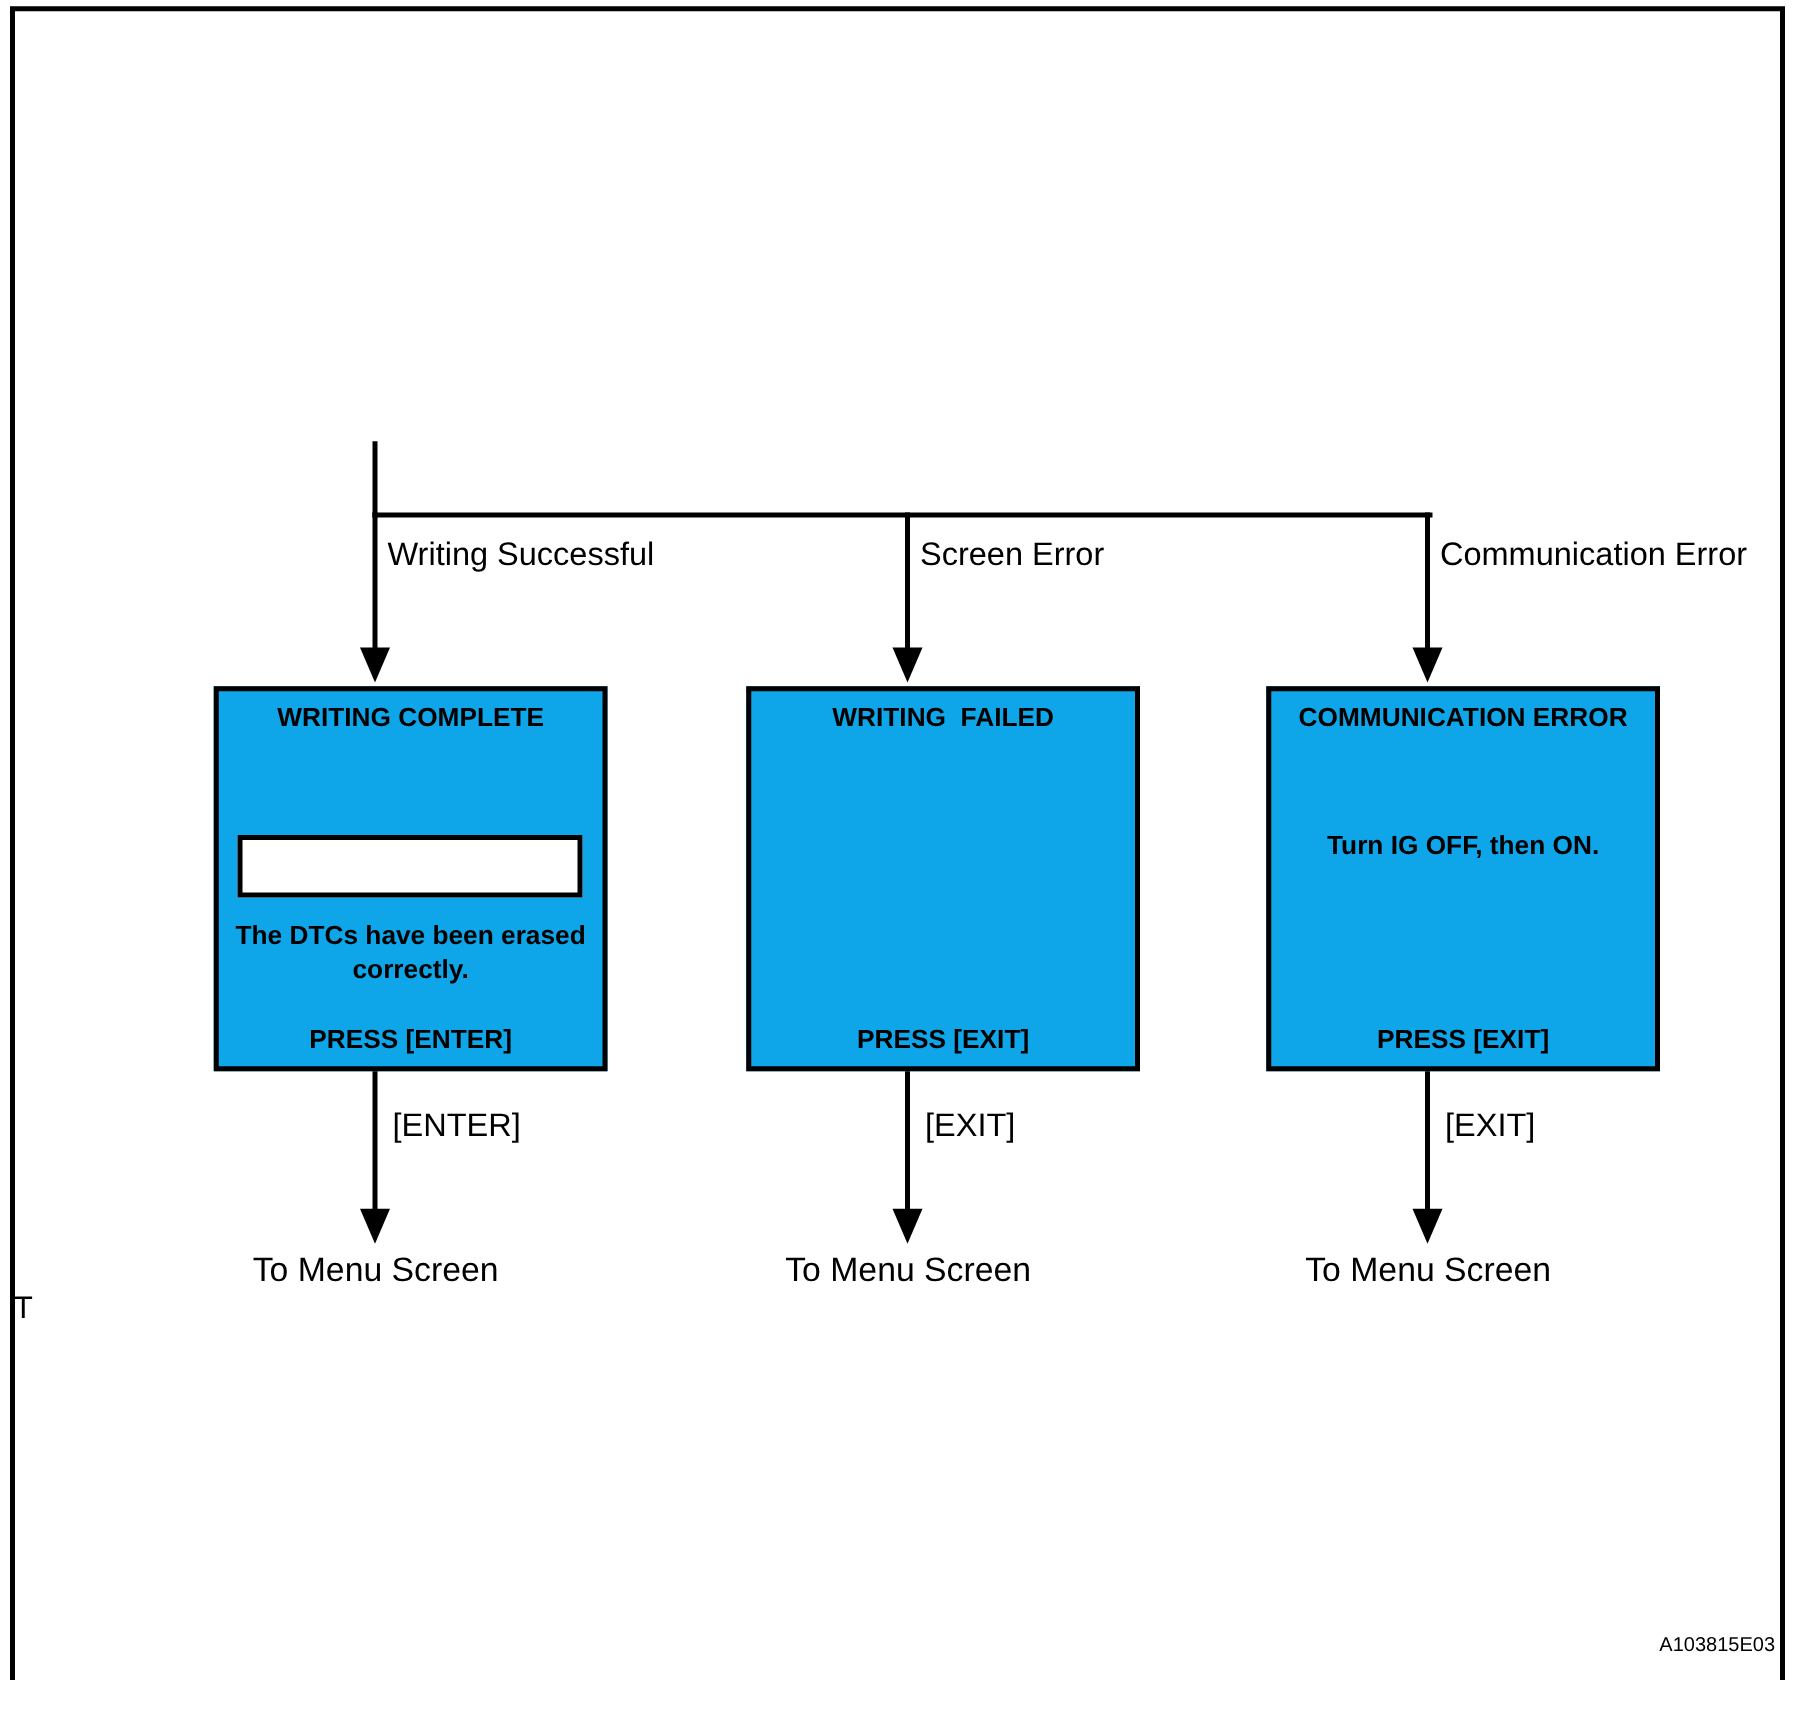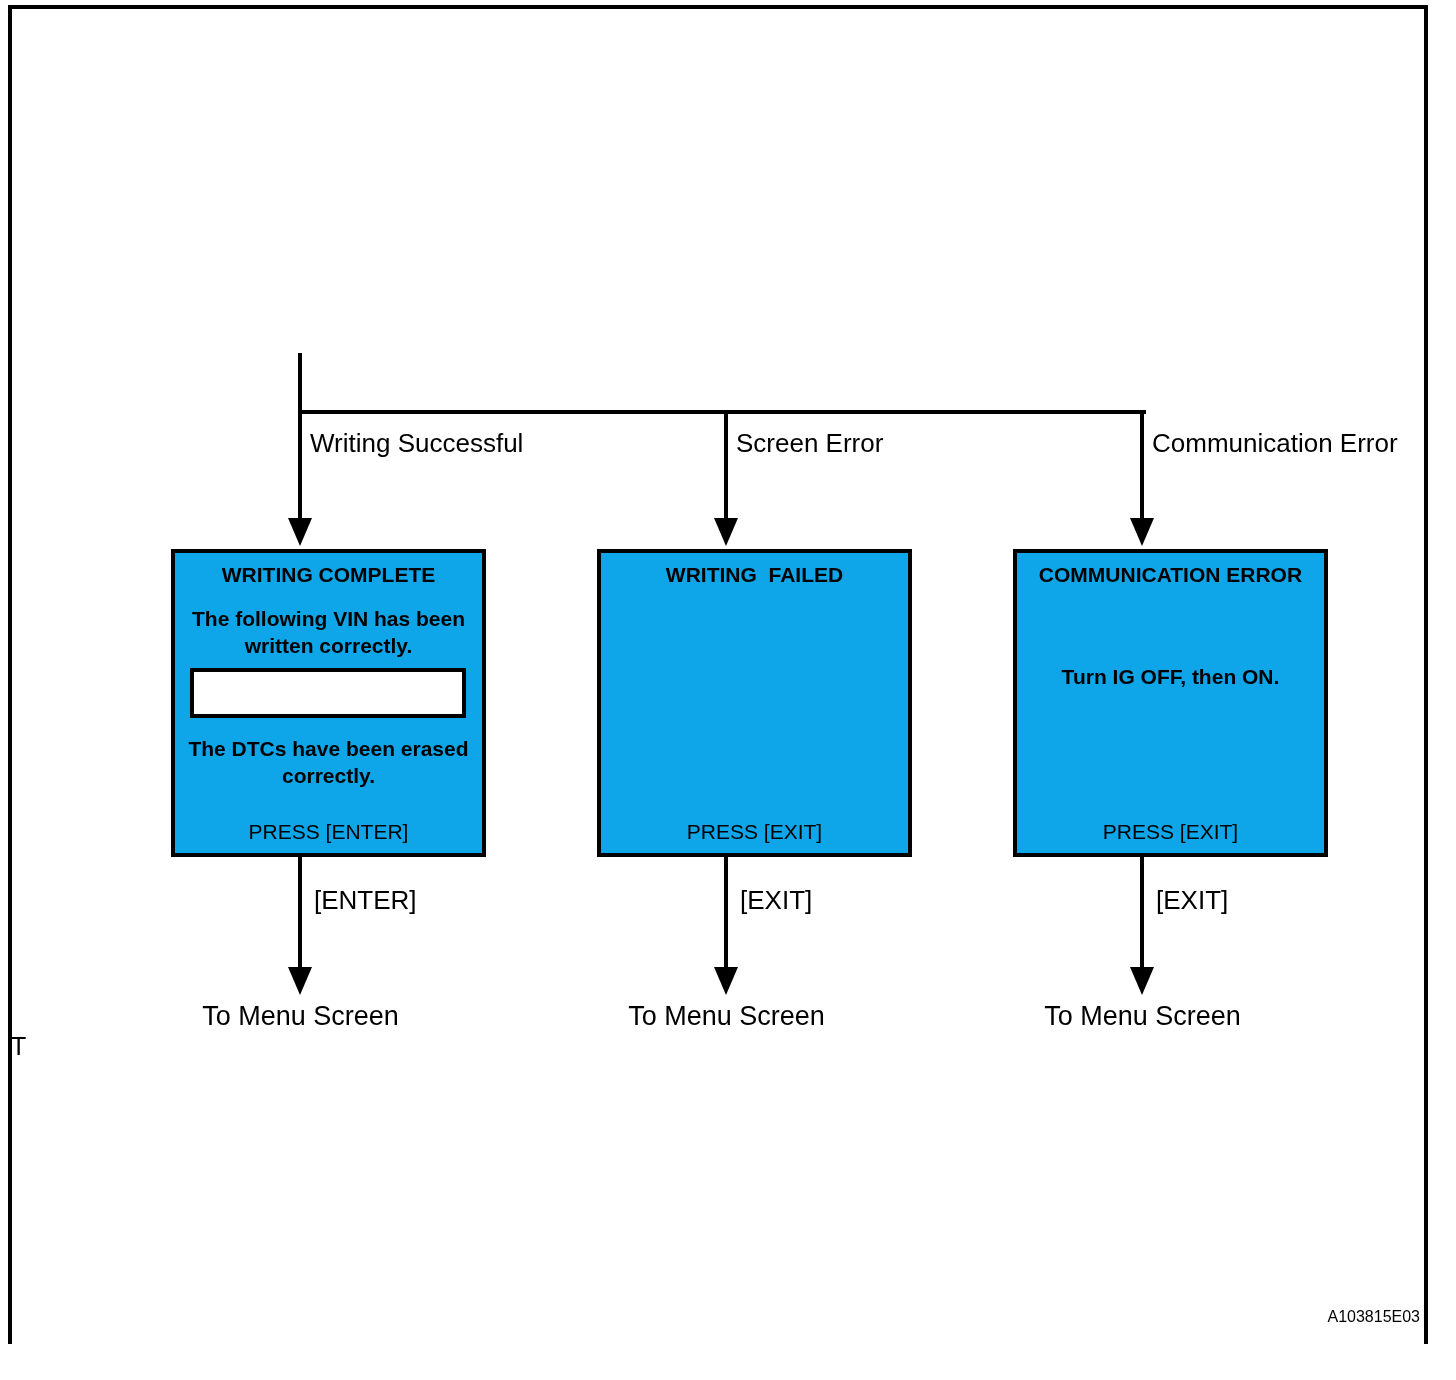--- a/index.html
+++ b/index.html
@@ -121,21 +121,21 @@
     width: 276px; height: 50px;
     border: 4px solid #000;
     box-sizing: border-box;
     background: #fff;
   }
   .box-press {
     position: absolute;
     bottom: 8px; left: 0;
     width: 100%;
     text-align: center;
-    font-weight: normal;
+    font-weight: bold;
     font-size: 21px;
     line-height: 26px;
     white-space: pre-wrap;
   }
 
   
   .t-label {
     position: absolute;
     left: 11px; top: 1032px;
     font-size: 25px;
@@ -156,22 +156,20 @@
   <div class="vline stem"></div>
   <div class="hline branch-bar"></div>
 
   <div class="c0">
     <div class="vline top-drop"></div>
     <div class="arrowhead ah-top"></div>
     <div class="branch-label">Writing Successful</div>
 
     <div class="screen-box">
       <div class="box-title">WRITING COMPLETE</div>
-      <div class="box-msg msg-top0">The following VIN has been
-written correctly.</div>
       <div class="vin-field"></div>
       <div class="box-msg msg-bot0">The DTCs have been erased
 correctly.</div>
       <div class="box-press">PRESS [ENTER]</div>
     </div>
 
     <div class="vline bottom-drop"></div>
     <div class="arrowhead ah-bottom"></div>
     <div class="key-label">[ENTER]</div>
     <div class="dest-label">To Menu Screen</div>

